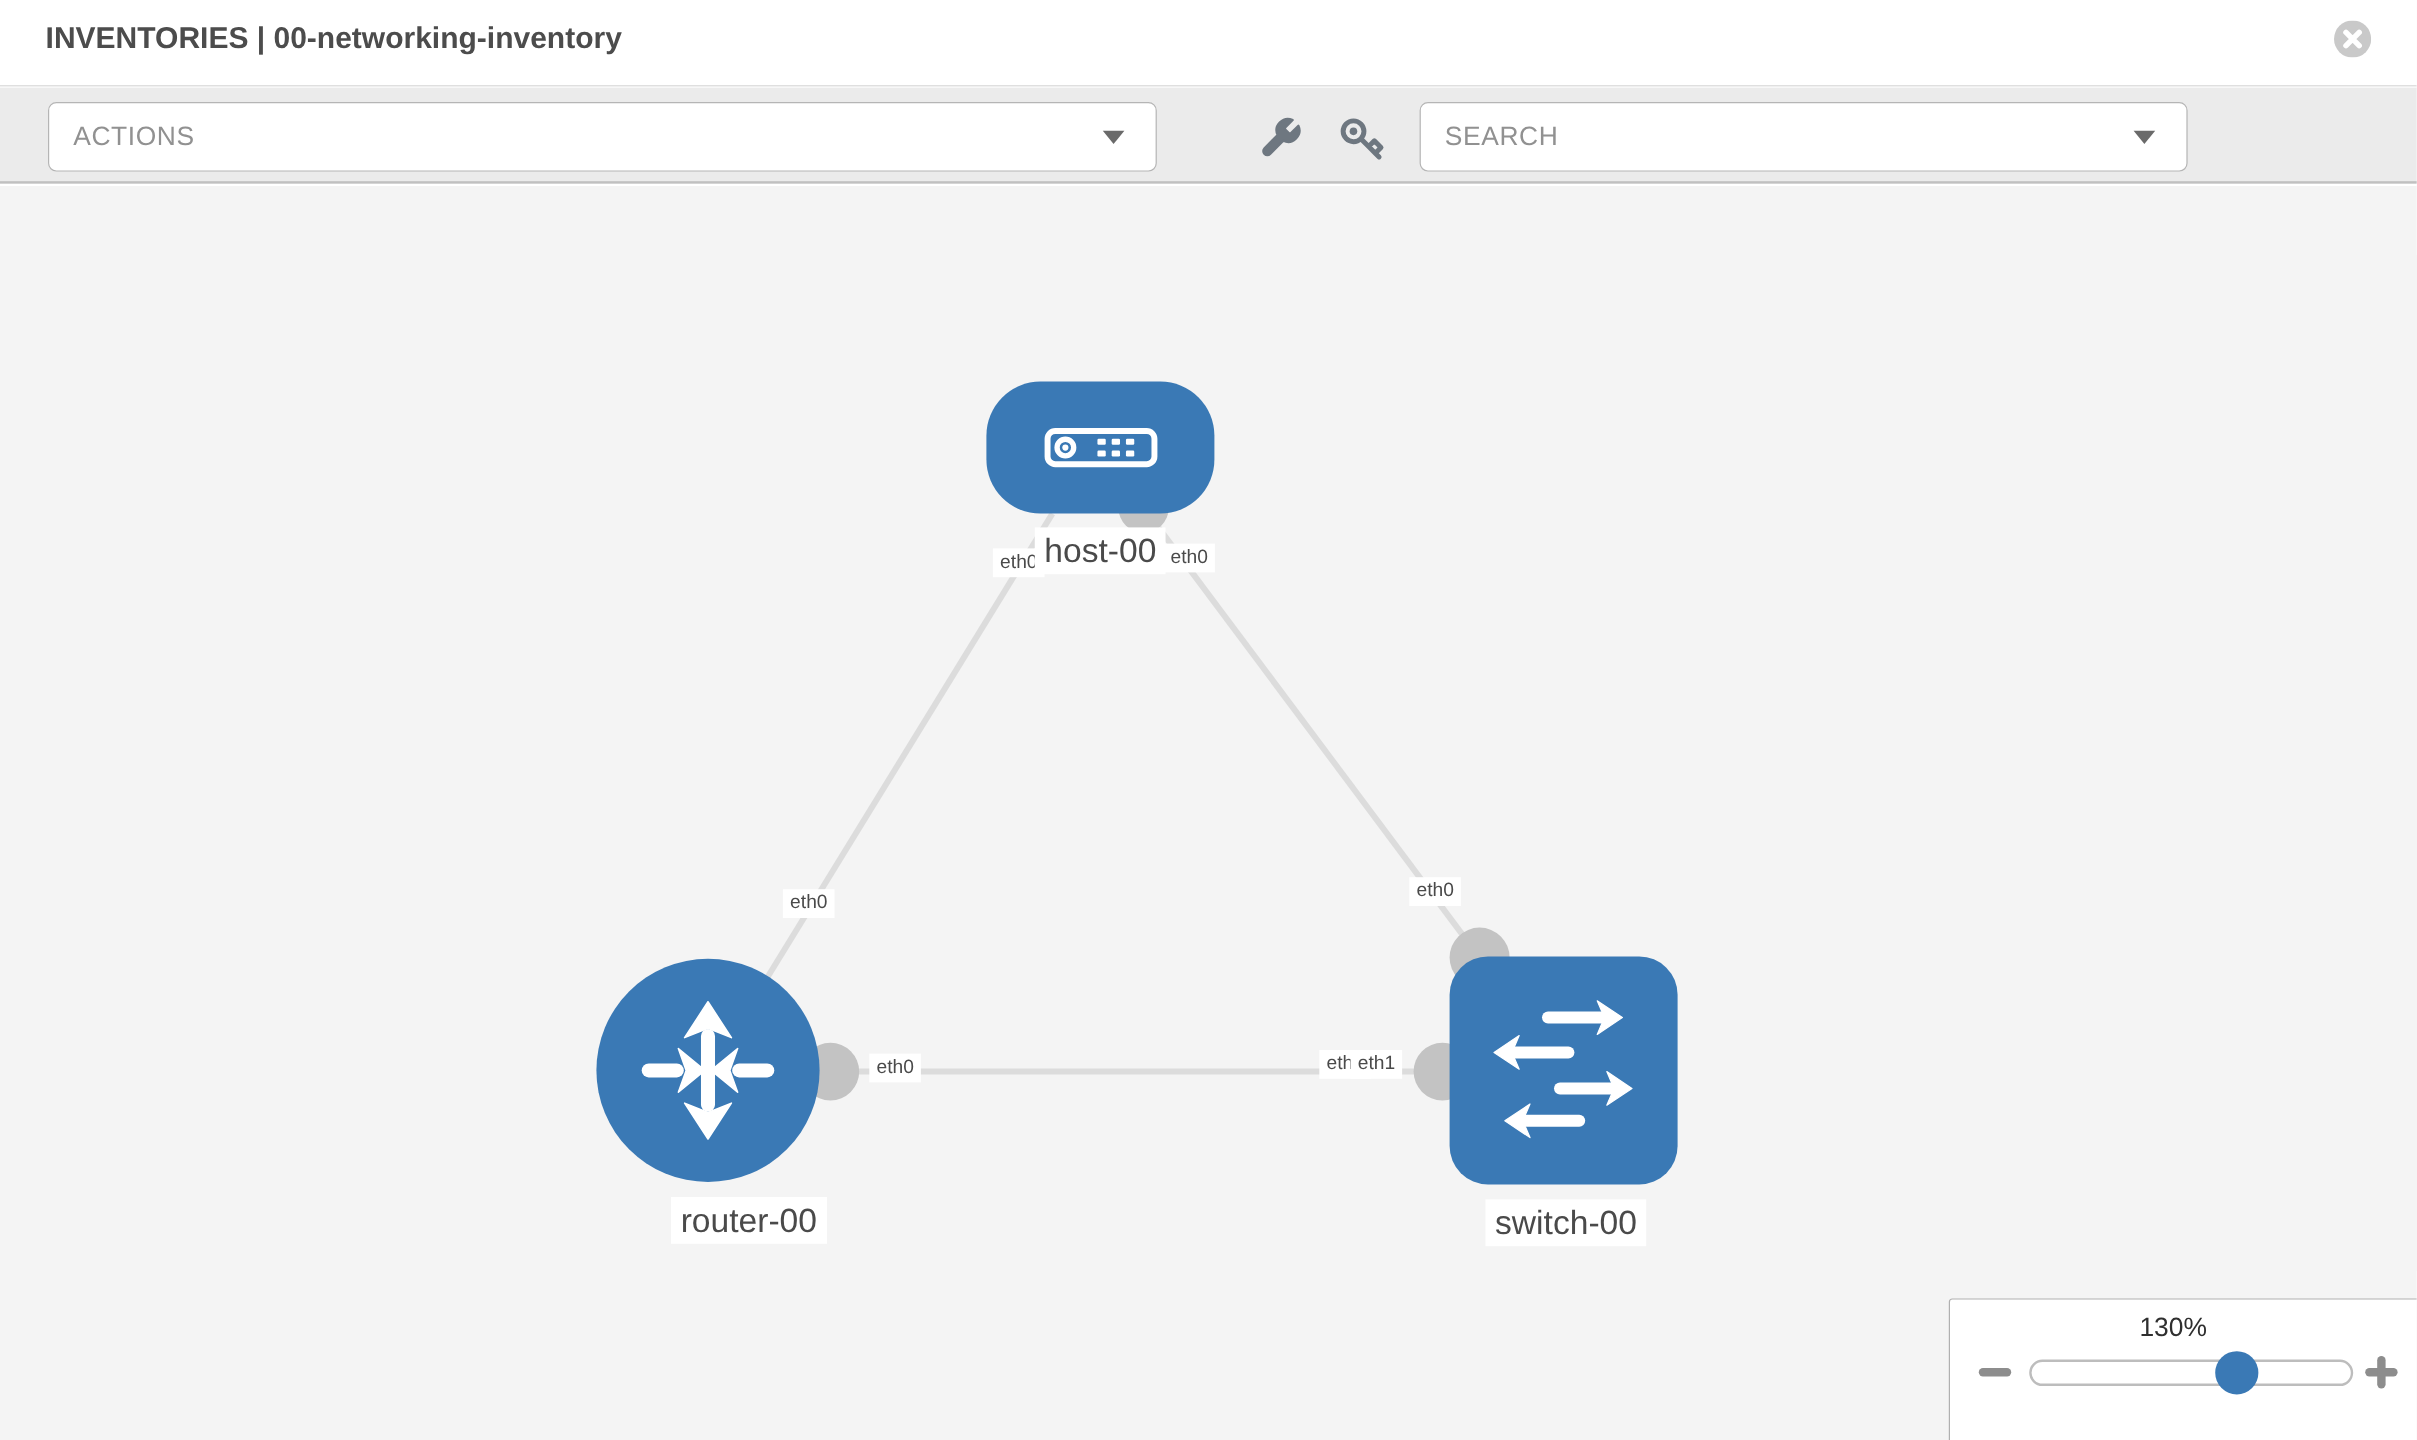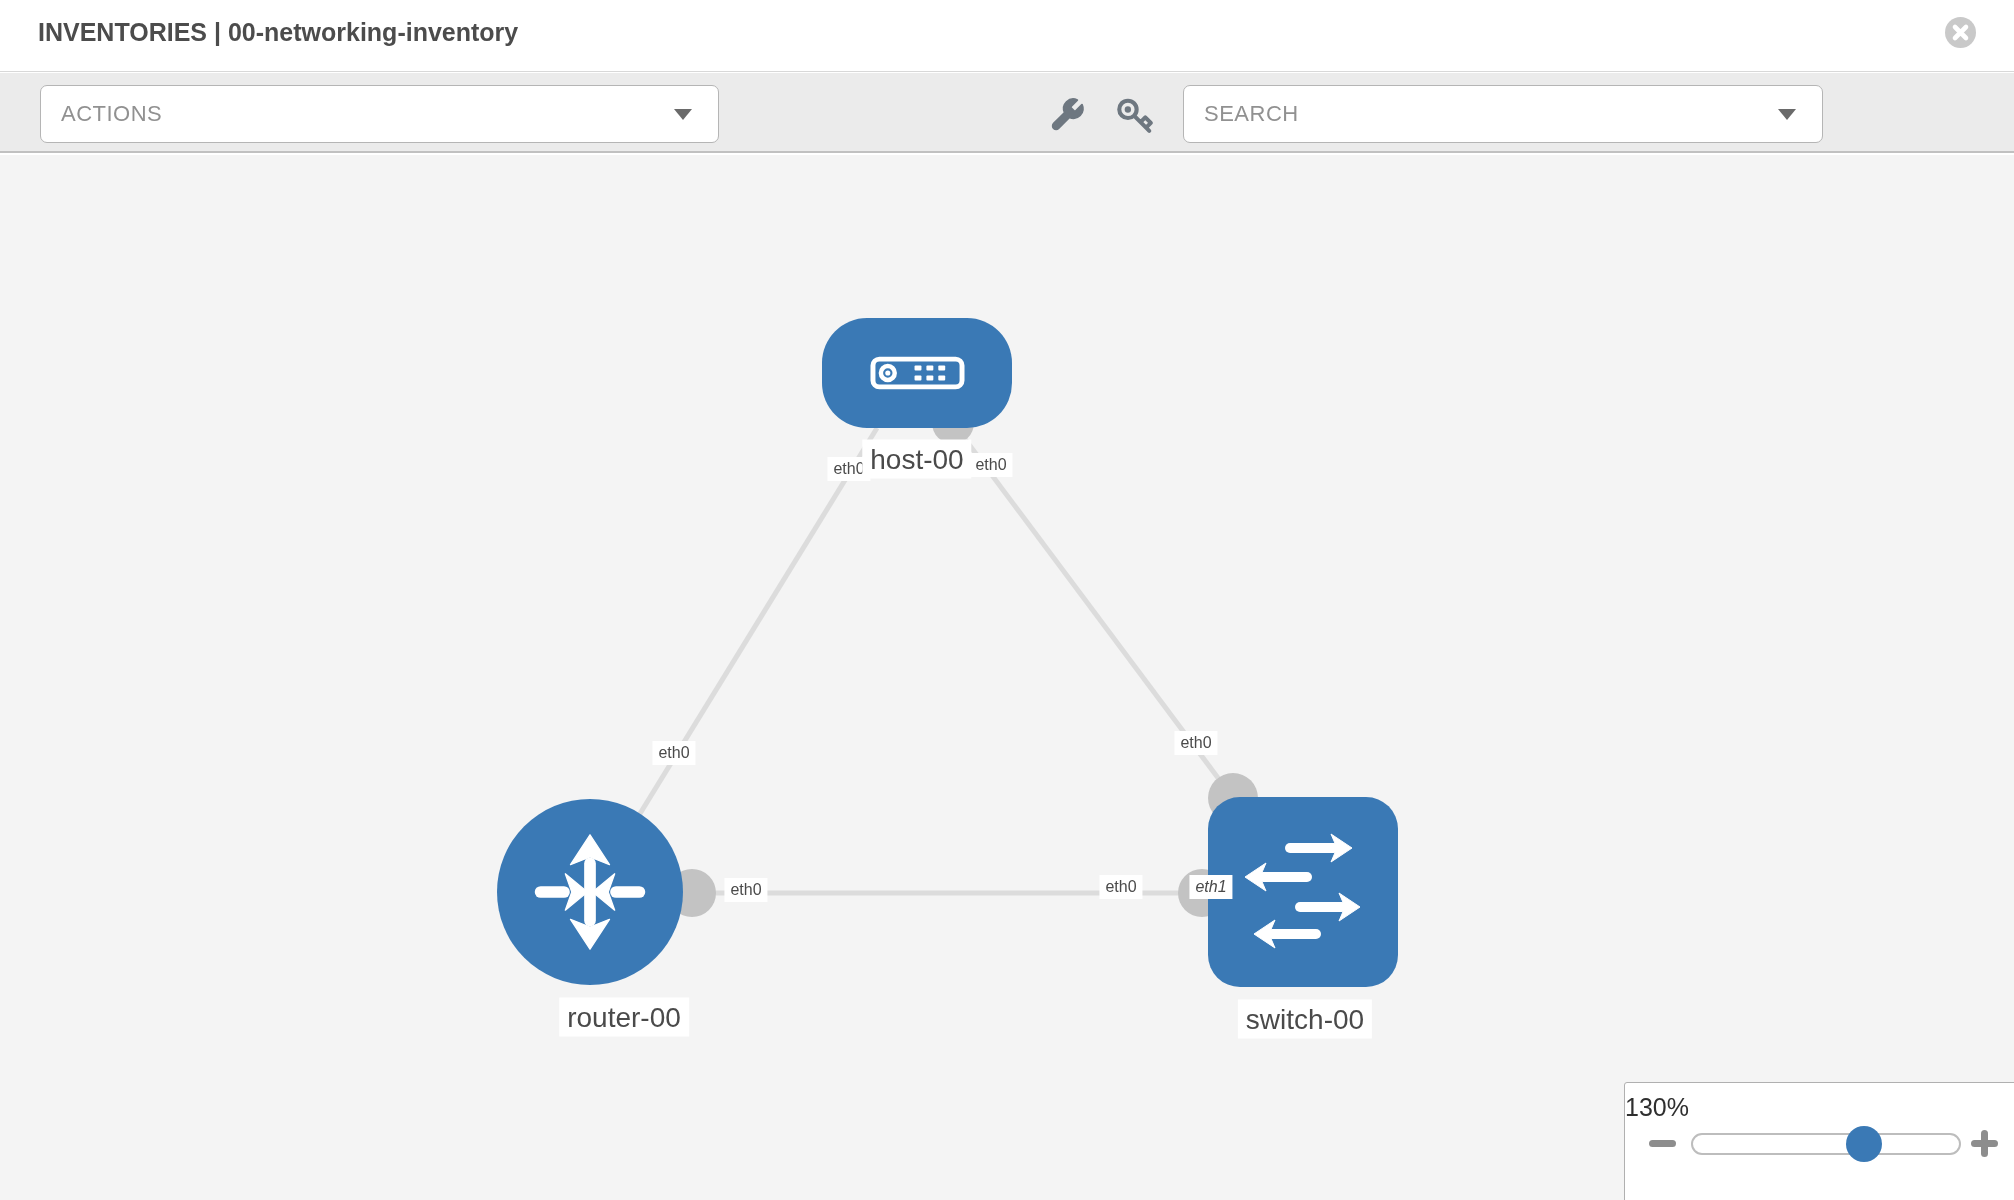--- a/index.html
+++ b/index.html
@@ -14,21 +14,21 @@
 
   
   .toolbar { position:absolute; left:0; top:73px; width:2014px; height:80px; background:#ebebeb;
              border-bottom:2px solid #c0c0c0; }
   .select-box { position:absolute; top:12px; height:58px; background:#ffffff;
                 border:1.5px solid #b5b5b5; border-radius:7px; display:flex; align-items:center; cursor:pointer; }
   .select-box .sel-label { margin-left:20px; font-size:22px; color:#919191; letter-spacing:0.5px; }
   .caret { position:absolute; right:26px; top:50%; margin-top:-5px; width:0; height:0;
            border-left:9px solid transparent; border-right:9px solid transparent;
            border-top:11px solid #6a6a6a; }
-  .actions-box { left:40px;  width:679px; }
+  .actions-box { left:40px;  width:924px; }
   .search-box  { left:1183px; width:640px; }
   .tool-icon-btn { position:absolute; top:20px; width:44px; height:44px; cursor:pointer;
                    display:flex; align-items:center; justify-content:center; }
   .wrench-btn { left:1045px; }
   .key-btn    { left:1113px; }
 
   
   .canvas { position:absolute; left:0; top:155px; width:2014px; height:1045px;
             background:#f4f4f4; overflow:hidden; }
   .links-svg { position:absolute; left:0; top:0; z-index:0; }
@@ -40,22 +40,22 @@
   .node-switch { left:1208px; top:642px; width:190px; height:190px; border-radius:32px; }
 
   .chip { position:absolute; transform:translate(-50%,-50%); background:#ffffff; color:#4a4a4a;
           white-space:nowrap; z-index:2; line-height:1.25; }
   .chip-node { font-size:28px; padding:2px 8px; }
   .chip-if   { font-size:16px; padding:2px 6px; }
 
   
   .zoom-panel { position:absolute; left:1624px; top:927px; width:400px; height:160px;
                 background:#ffffff; border:1px solid #b0b0b0; border-radius:3px; z-index:3; }
-  .zoom-level { position:absolute; left:0; top:10px; width:372px; text-align:left;
-                font-size:25px; color:#2f2f2f; }
+  .zoom-level { position:absolute; left:0; top:10px; width:372px; text-align:center;
+                font-size:22px; color:#2f2f2f; }
   .zoom-minus { position:absolute; left:24px; top:57px; width:27px; height:7px; border-radius:3.5px;
                 background:#8d8d8d; cursor:pointer; }
   .zoom-track { position:absolute; left:66px; top:50px; width:270px; height:22px;
                 background:#ffffff; border:2px solid #bdbdbd; border-radius:12px; cursor:pointer; }
   .zoom-thumb { position:absolute; left:221px; top:43px; width:36px; height:36px; border-radius:50%;
                 background:#3a79b5; cursor:grab; z-index:4; }
   .zoom-plus  { position:absolute; left:346px; top:47px; width:27px; height:27px; cursor:pointer; }
   .zoom-plus .pbar-h { position:absolute; left:0; top:10px; width:27px; height:7px; border-radius:3.5px; background:#8d8d8d; }
   .zoom-plus .pbar-v { position:absolute; left:10px; top:0; width:7px; height:27px; border-radius:3.5px; background:#8d8d8d; }
 </style>
@@ -149,21 +149,21 @@
       <path d="M46 137 L67 123 L61 137 L67 151 Z" fill="#ffffff" stroke="#ffffff" stroke-linejoin="round"></path>
     </svg>
   </div>
 
   <div class="chip chip-if" style="left:849px;  top:314px;">eth0</div>
   <div class="chip chip-if" style="left:991px;  top:310px;">eth0</div>
   <div class="chip chip-if" style="left:674px;  top:598px;">eth0</div>
   <div class="chip chip-if" style="left:1196px; top:588px;">eth0</div>
   <div class="chip chip-if" style="left:746px;  top:735px;">eth0</div>
   <div class="chip chip-if" style="left:1121px; top:732px;">eth0</div>
-  <div class="chip chip-if" style="left:1211px; top:732px;font-style:italic;">eth1</div>
+  <div class="chip chip-if" style="left:1147px; top:732px;">eth1</div>
 
   <div class="chip chip-node" style="left:917px;  top:304px;">host-00</div>
   <div class="chip chip-node" style="left:624px;  top:862px;">router-00</div>
   <div class="chip chip-node" style="left:1305px; top:864px;text-align:right;">switch-00</div>
 
   <div class="zoom-panel">
     <div class="zoom-level">130%</div>
     <div class="zoom-minus"></div>
     <div class="zoom-track"></div>
     <div class="zoom-thumb"></div>

